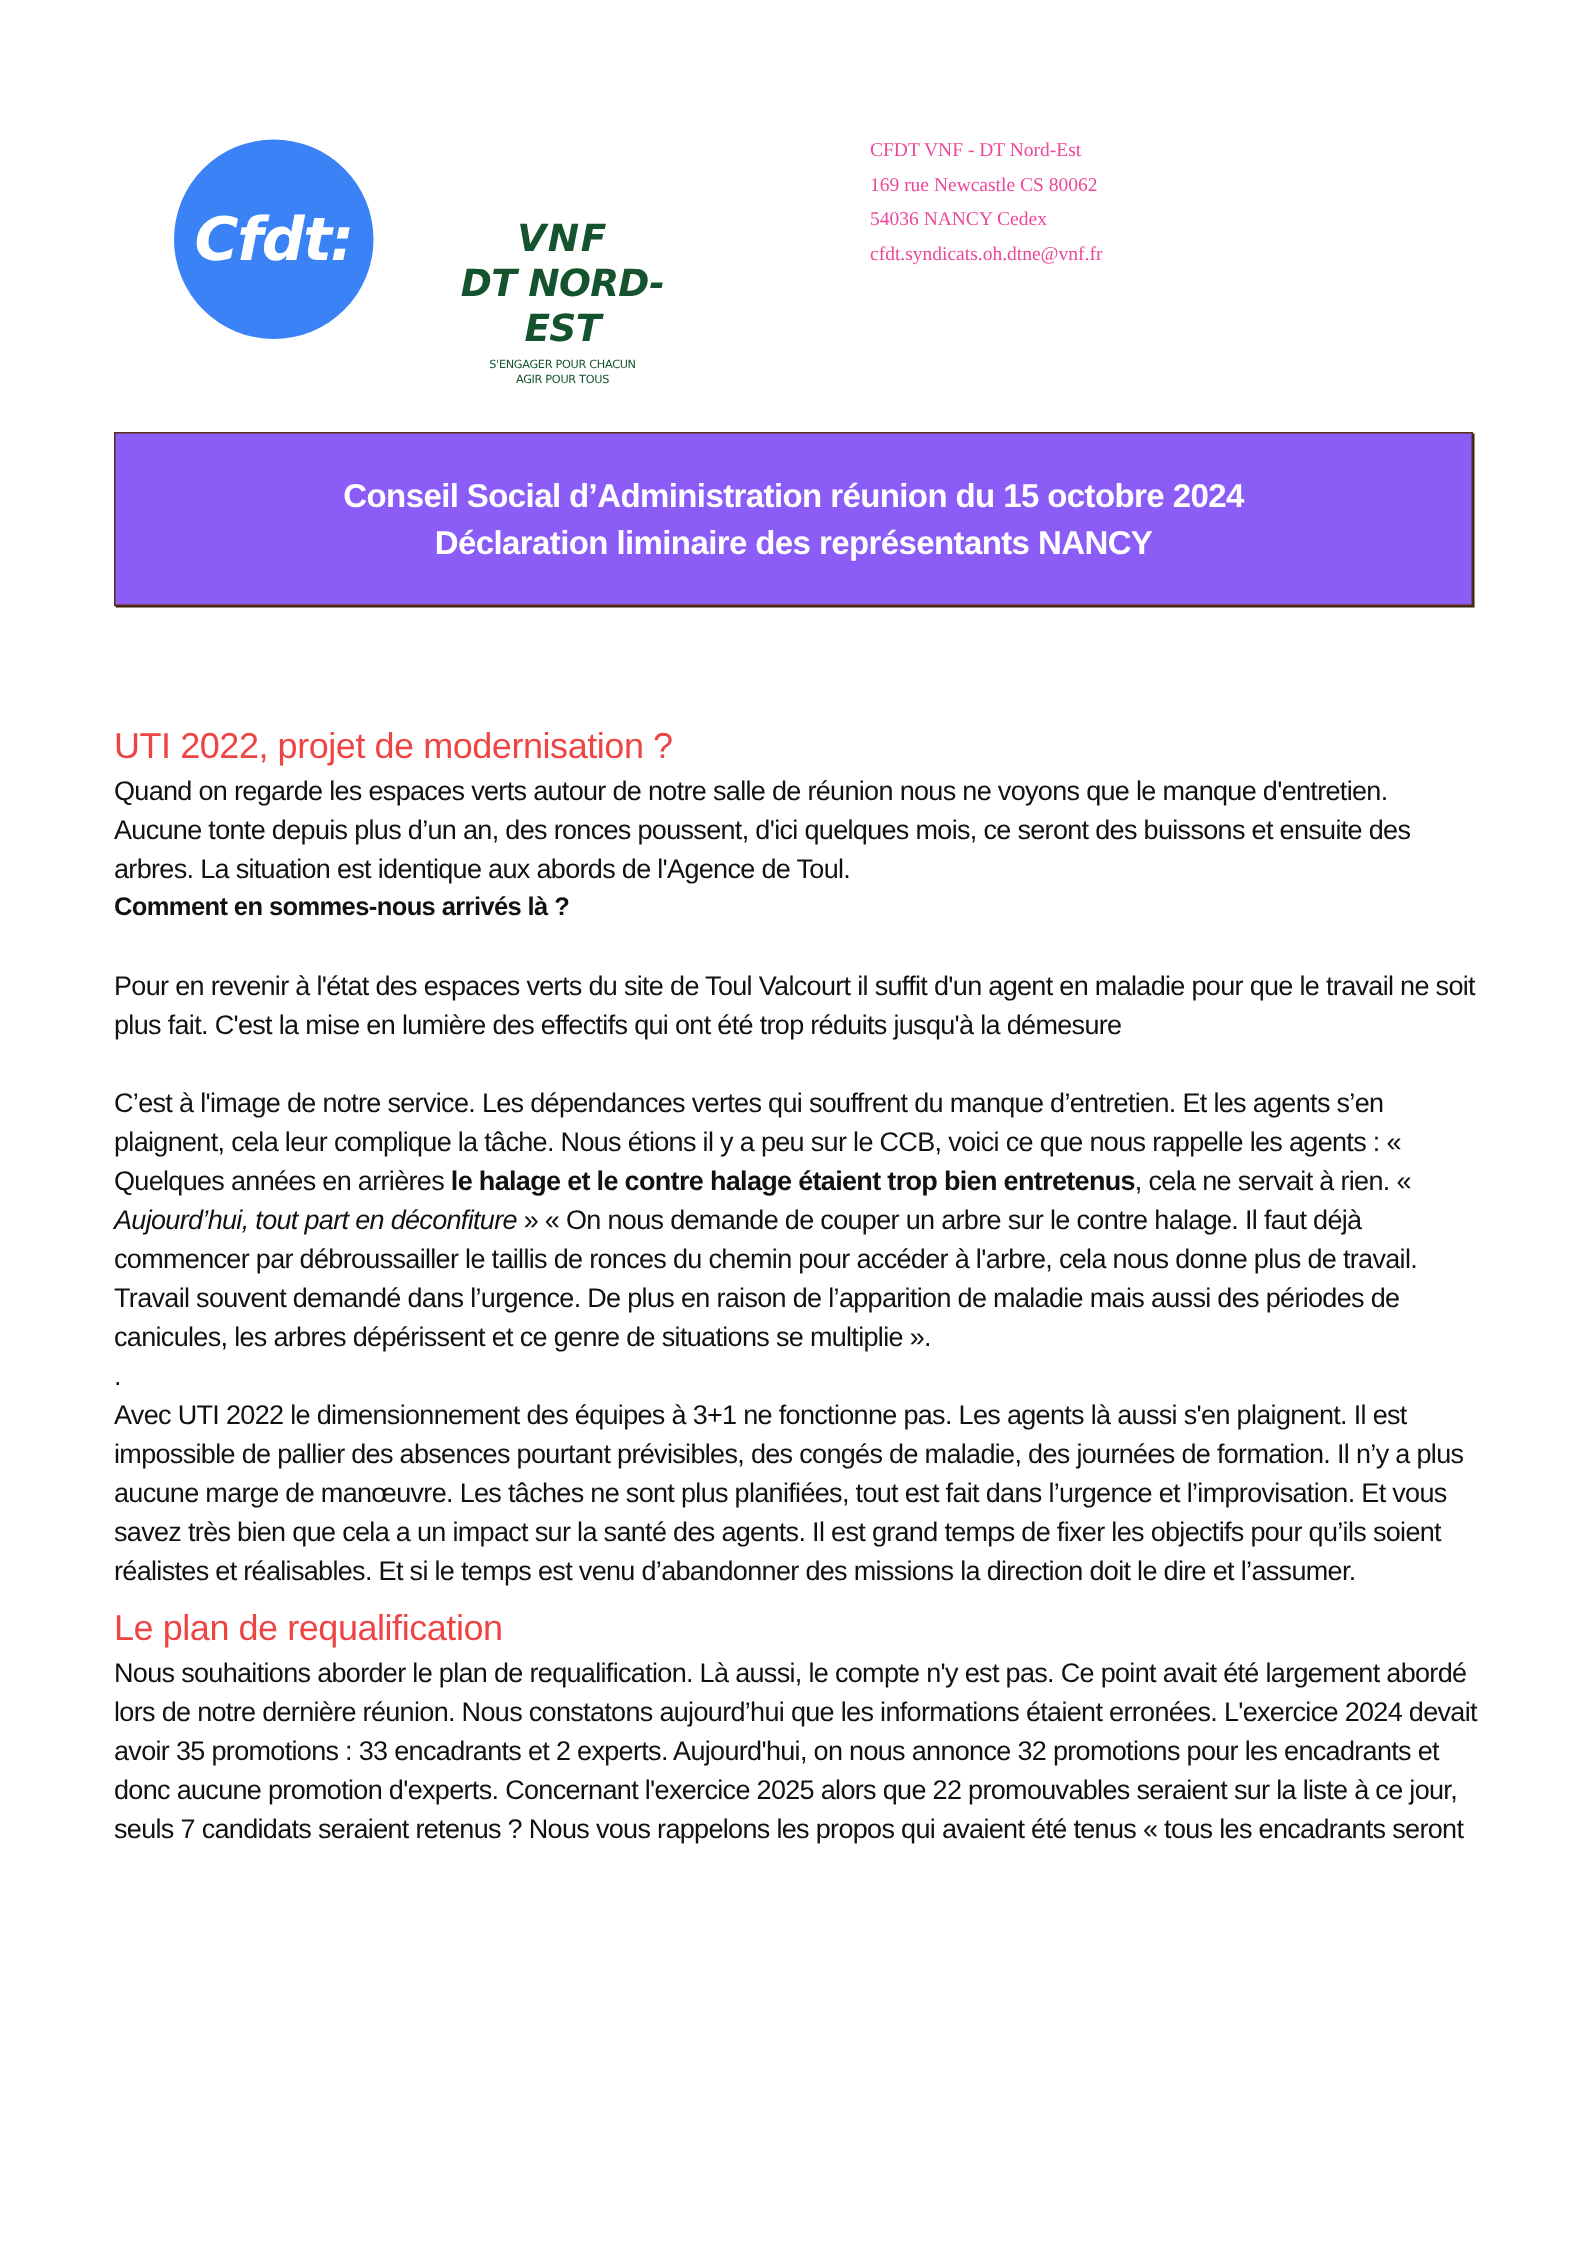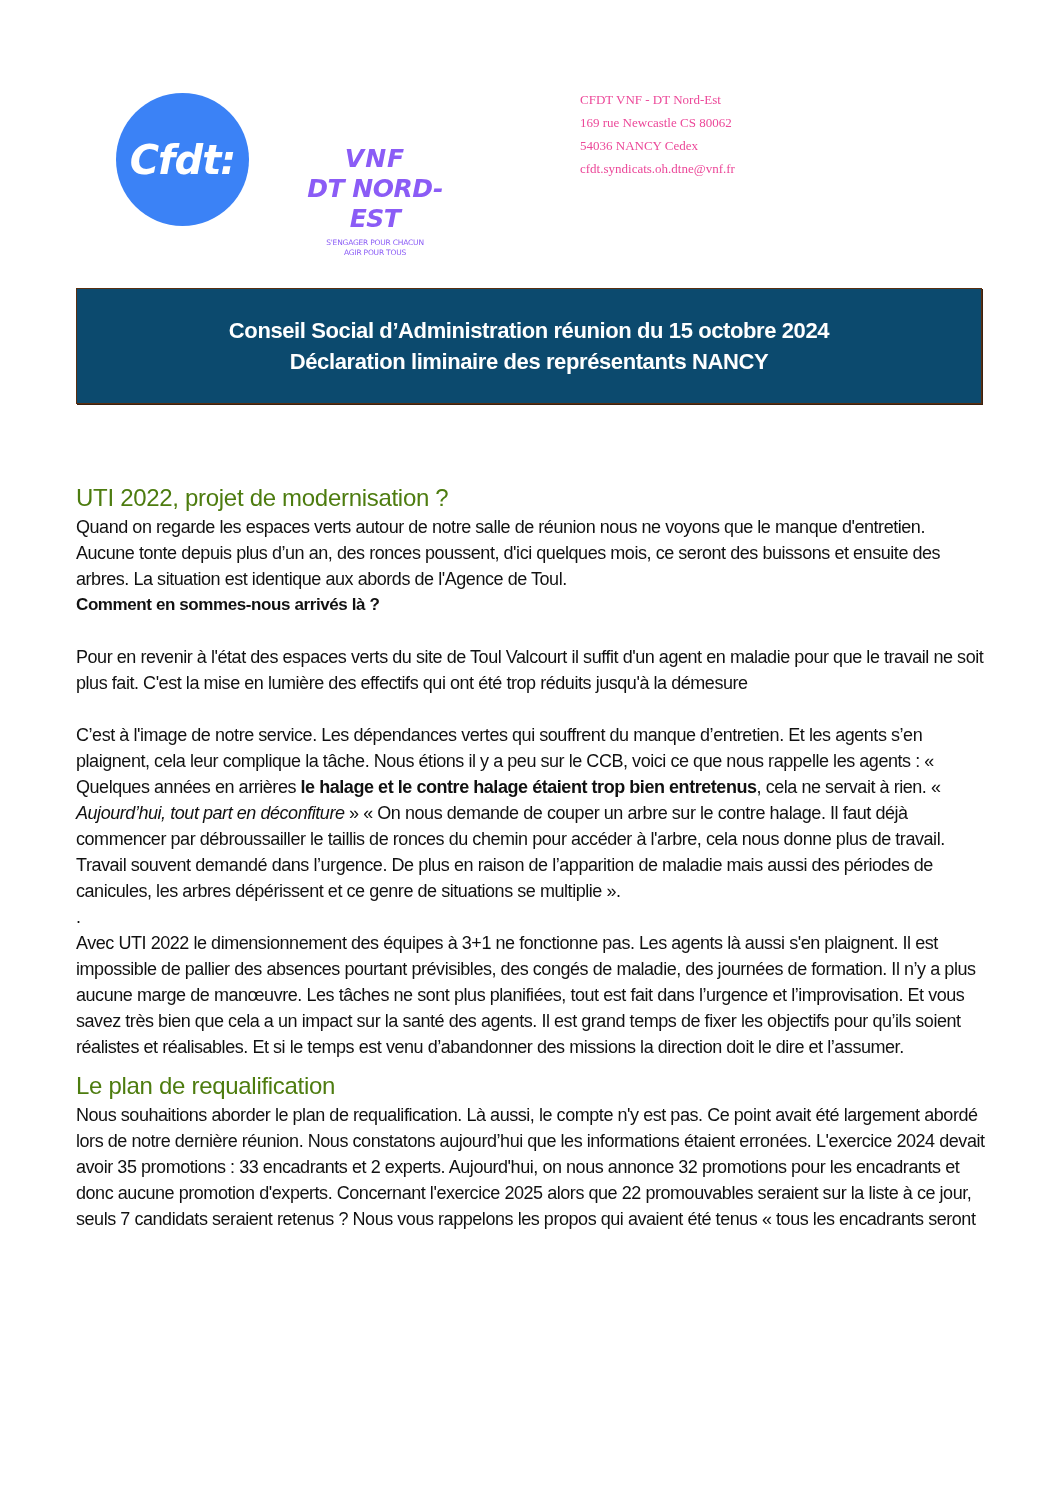--- a/index.html
+++ b/index.html
@@ -30,21 +30,21 @@
       font-weight: bold;
       font-size: 40px;
       letter-spacing: -1px;
     }
     .logo-vnf {
       position: absolute;
       left: 290px;
       top: 144px;
       width: 170px;
       text-align: center;
-      color: #8b5cf6;
+      color: #14532d;
       font-family: "DejaVu Sans", sans-serif;
       font-weight: bold;
       font-style: italic;
     }
     .logo-vnf .l1 { font-size: 25px; line-height: 30px; letter-spacing: 1px; }
     .logo-vnf .l2 { font-size: 25px; line-height: 30px; letter-spacing: -0.5px; }
     .logo-vnf .tag {
       font-style: normal;
       font-weight: normal;
       font-size: 7.5px;
@@ -60,21 +60,21 @@
       color: #ec4899;
       font-size: 13px;
       line-height: 23px;
     }
     .title-box {
       position: absolute;
       left: 76px;
       top: 288px;
       width: 906px;
       height: 116px;
-      background: #0c4a6e;
+      background: #8b5cf6;
       border: 1px solid #5a2f10;
       box-shadow: 1px 1px 0 #3b2010;
       box-sizing: border-box;
       display: flex;
       flex-direction: column;
       justify-content: center;
       align-items: center;
     }
     .title-box div {
       color: #ffffff;
@@ -83,21 +83,21 @@
       line-height: 31px;
       letter-spacing: -0.4px;
     }
     .content {
       position: absolute;
       left: 76px;
       top: 482px;
       width: 910px;
     }
     .h2 {
-      color: #4d7c0f;
+      color: #ef4444;
       font-size: 24px;
       line-height: 32px;
       letter-spacing: -0.3px;
       margin: 0;
       font-weight: normal;
     }
     .p {
       font-size: 18px;
       line-height: 26px;
       letter-spacing: -0.45px;

